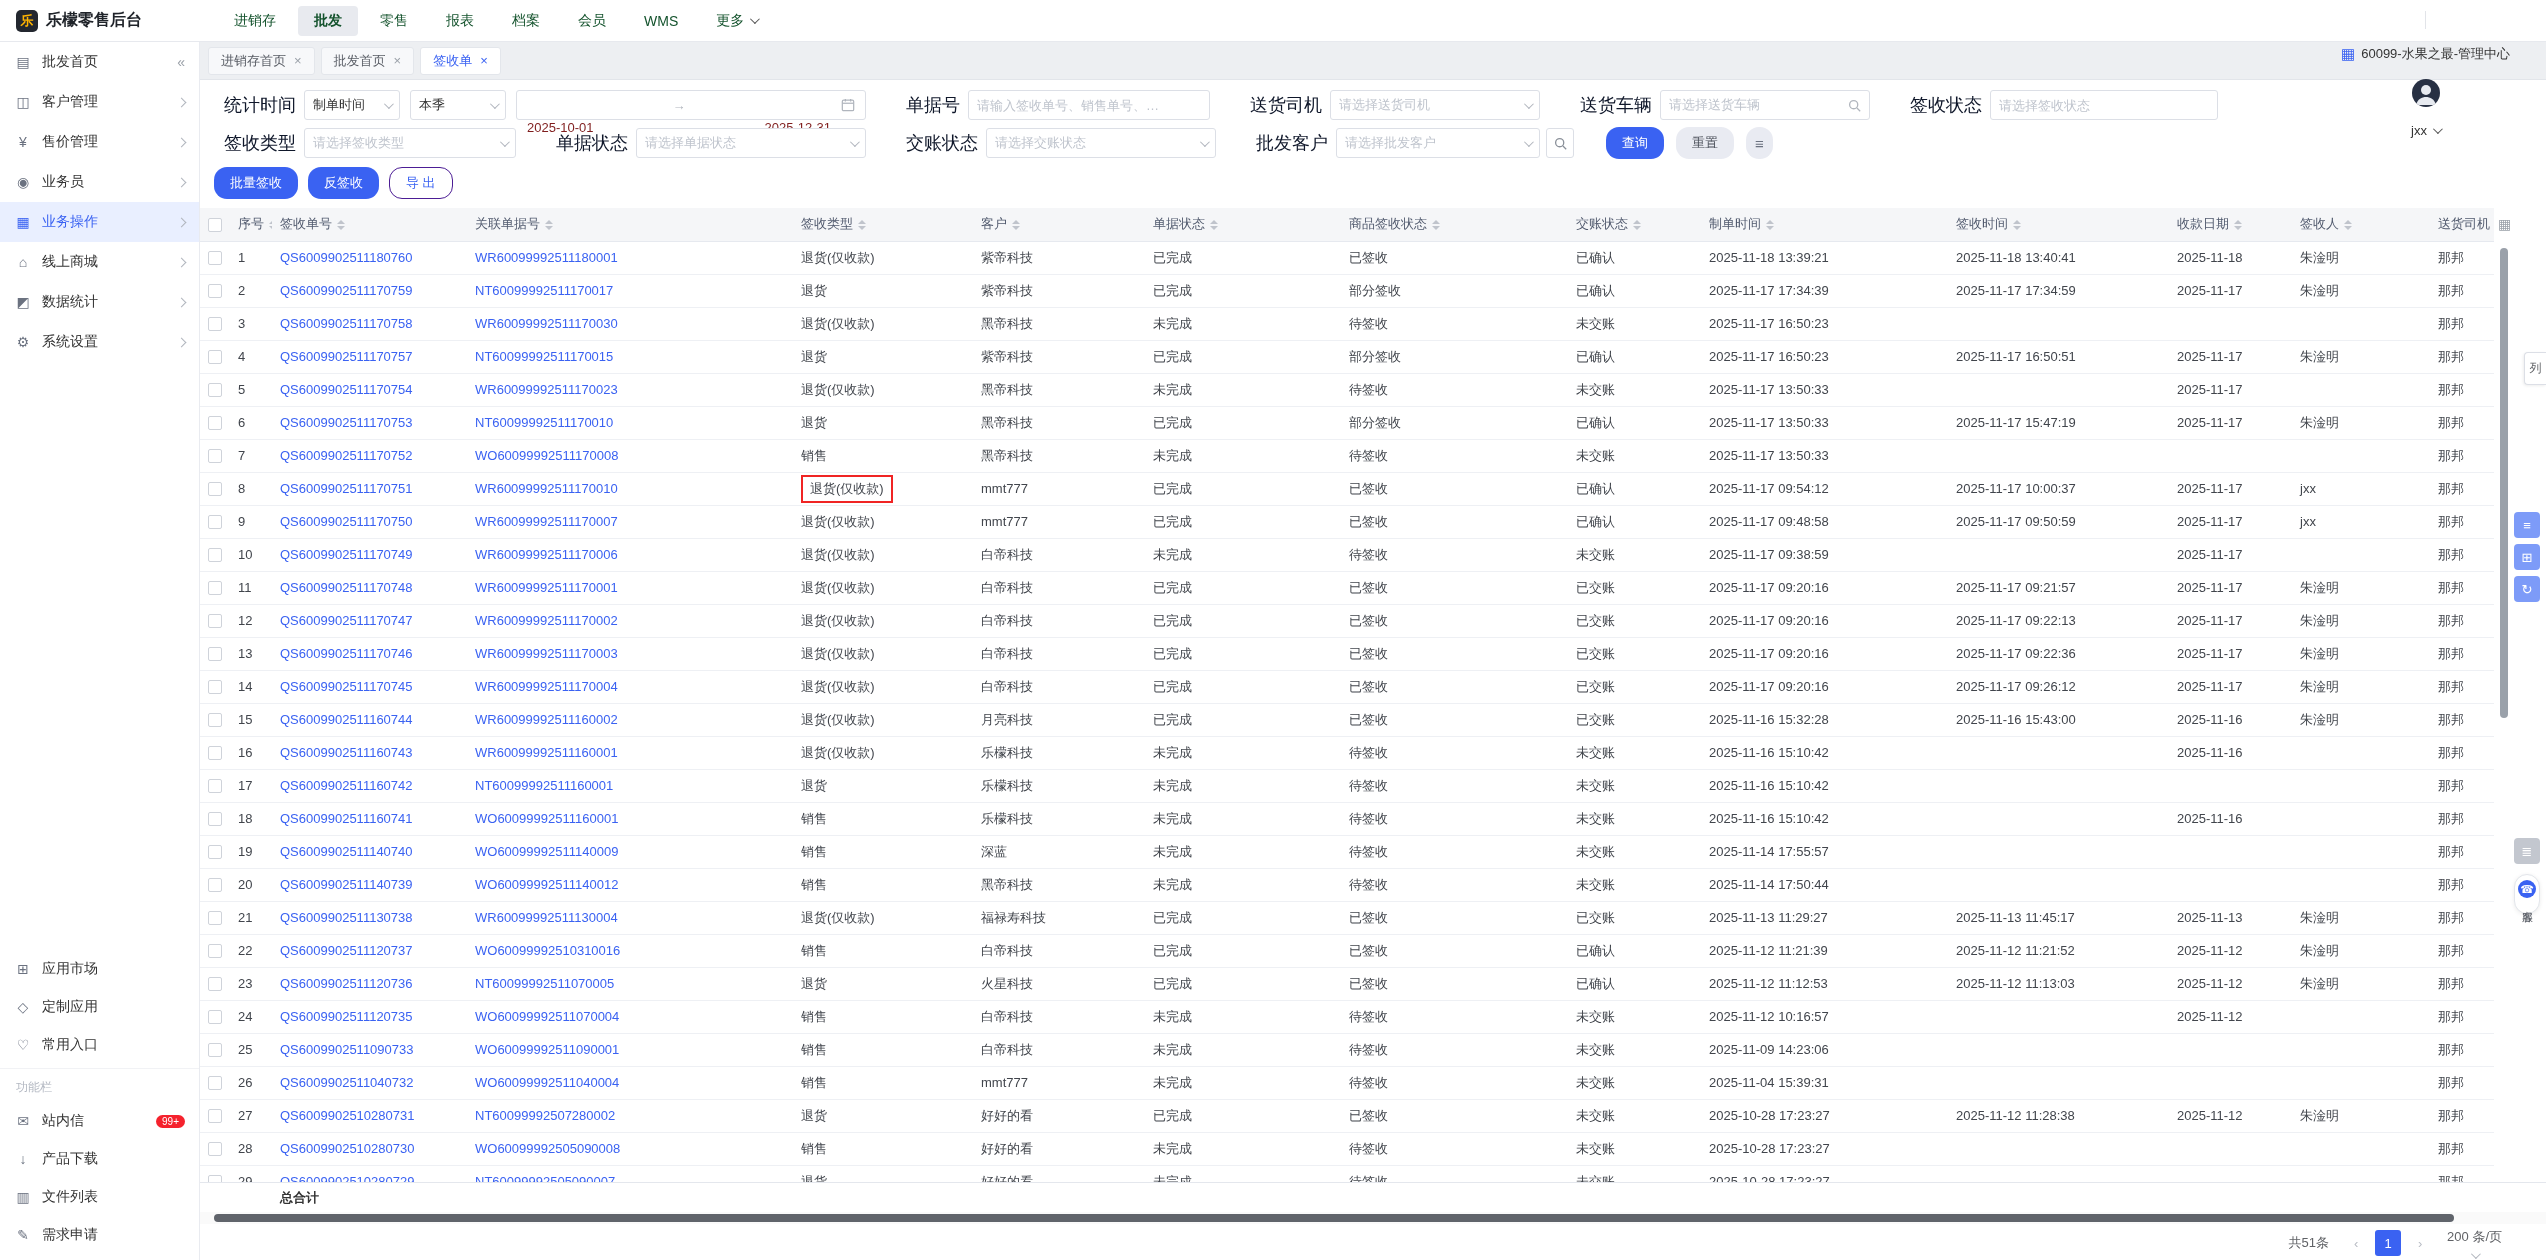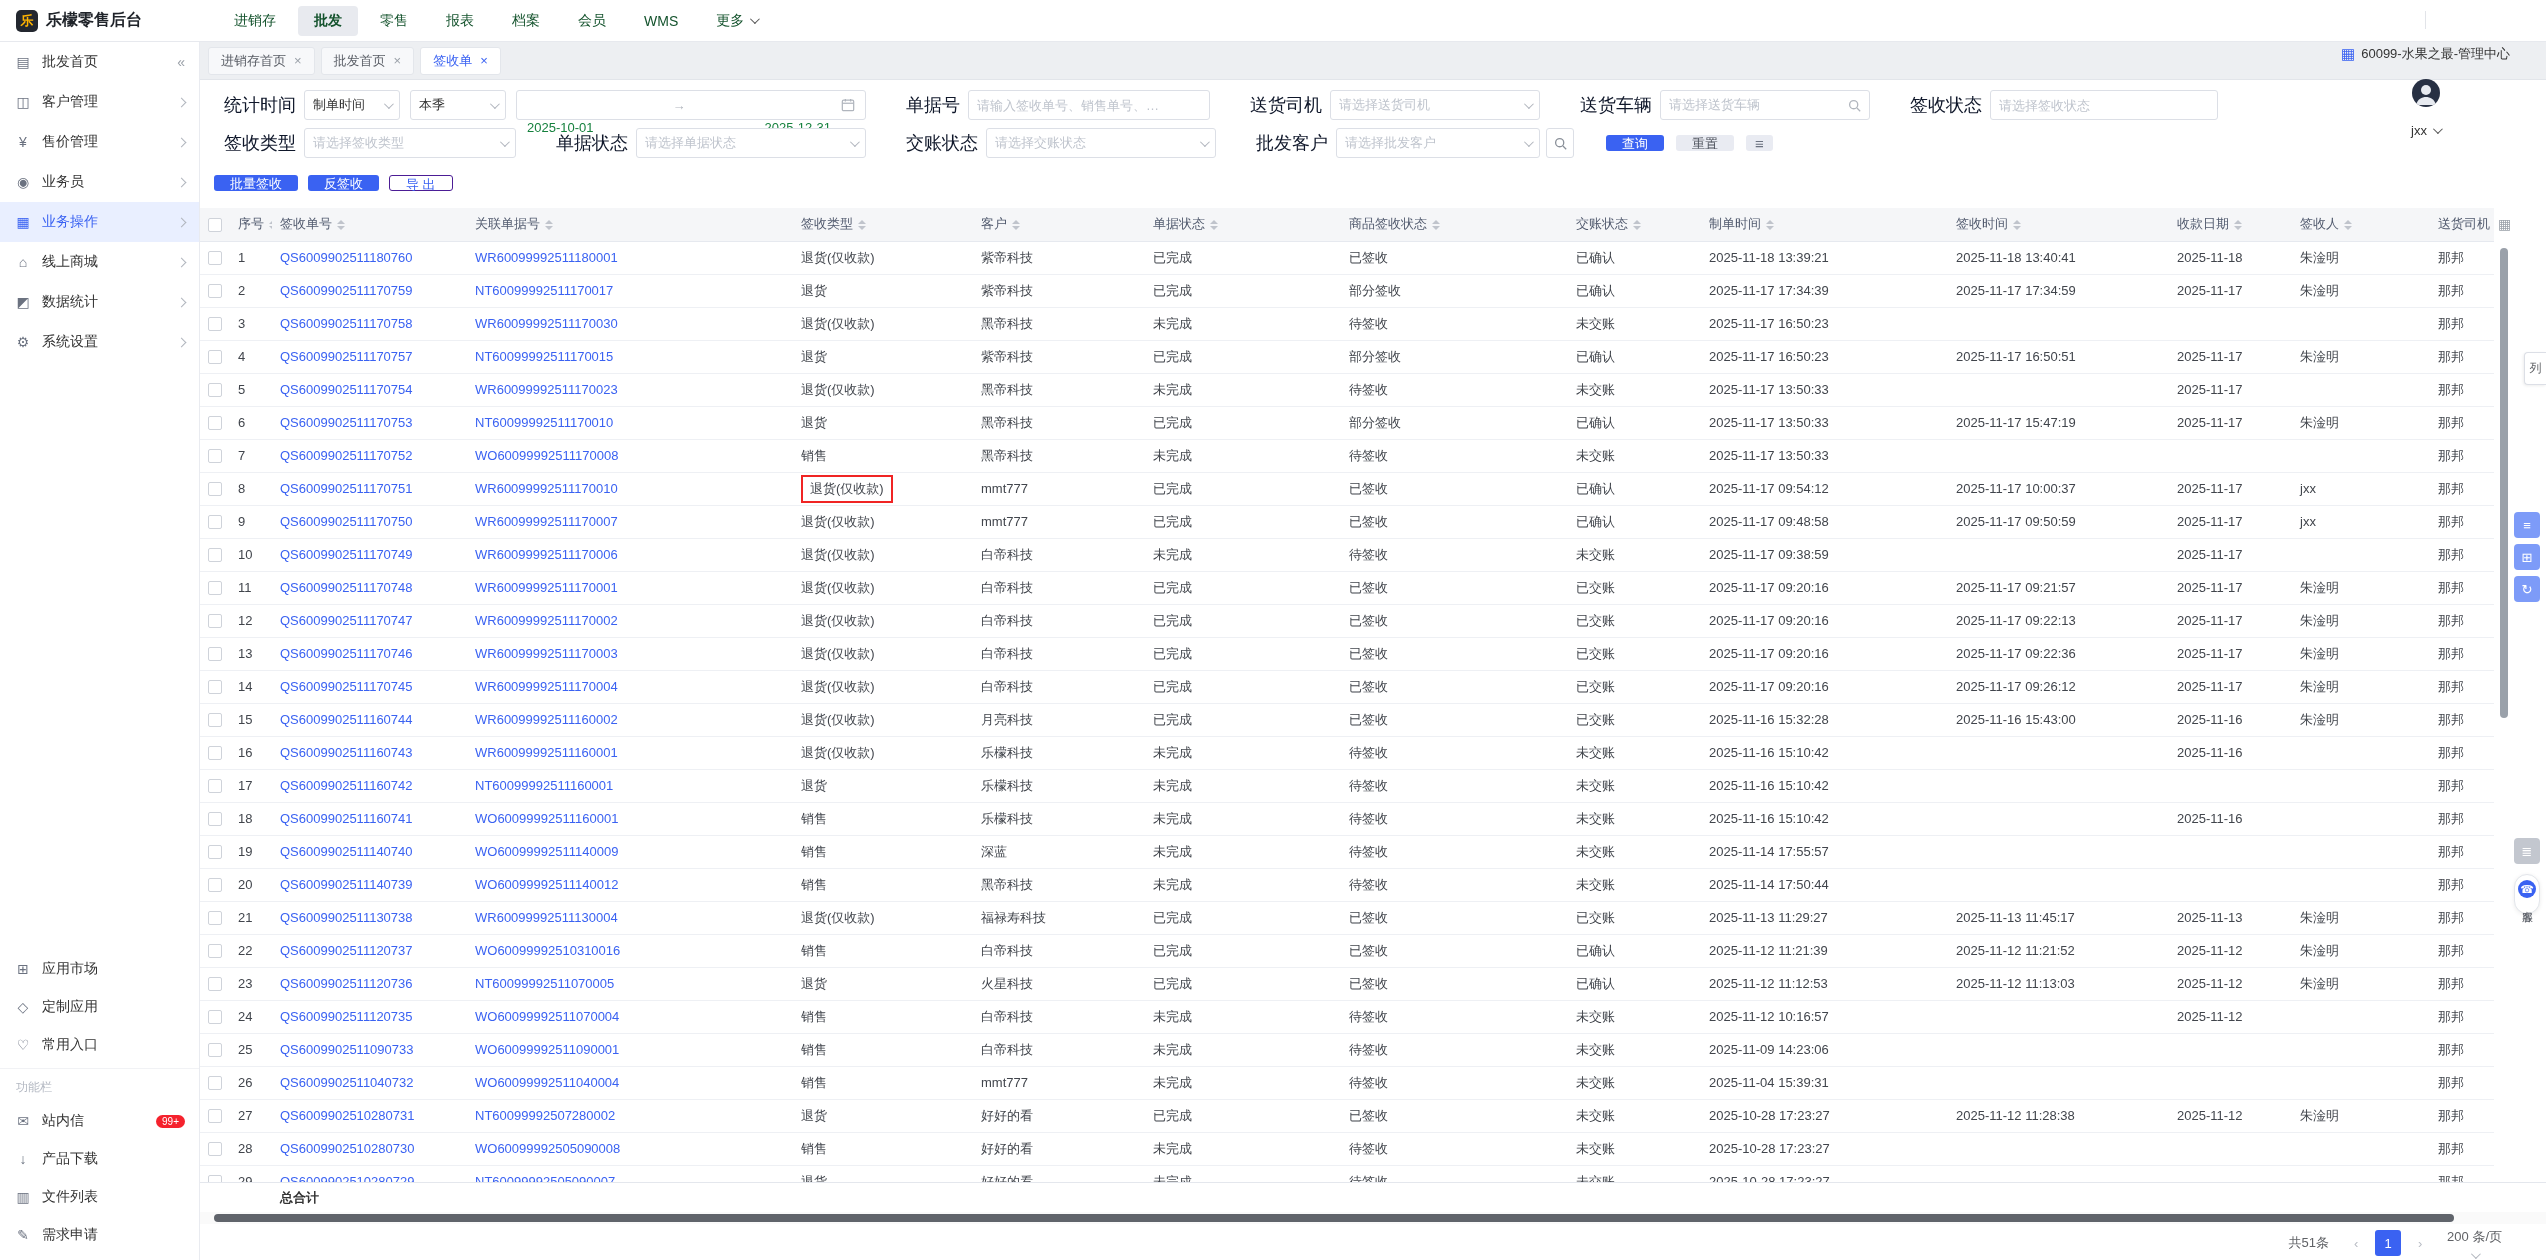--- a/index.html
+++ b/index.html
@@ -57,26 +57,26 @@
   .f-row.second { margin-top:8px; }
   .f-label { color:#0f172a; font-size:18px; margin:0 8px 0 40px; white-space:nowrap; }
   .f-label.first { margin-left:24px; }
   .select, .input-like { height:30px; border:1px solid #dcdfe6; border-radius:3px; display:flex; align-items:center; padding:0 8px; gap:6px; background:#fff; cursor:pointer; }
   .select .val { color:#333; flex:1; white-space:nowrap; }
   .select .ph, .input-like .ph { color:#bfc4cd; flex:1; white-space:nowrap; overflow:hidden; }
   .f-input { height:30px; border:1px solid #dcdfe6; border-radius:3px; padding:0 8px; font-size:13px; color:#333; font-family:inherit; }
   .f-input::placeholder { color:#bfc4cd; }
   .w96{width:96px;} .w210{width:210px;} .w212{width:212px;} .w226{width:242px;} .w228{width:228px;} .w230{width:230px;} .w204{width:204px;}
   .date-range { width:350px; height:30px; border:1px solid #dcdfe6; border-radius:3px; display:flex; align-items:center; gap:10px; padding:0 10px; cursor:pointer; }
-  .date-range .val { color:#15803d;margin-top:44px; }
+  .date-range .val { color:#7f1d1d;margin-top:44px; }
   .date-range .arrow { color:#b0b5bd; flex:1; text-align:center; }
   .mini-search { width:28px; height:30px; border:1px solid #dcdfe6; border-radius:3px; margin-left:6px; display:flex; align-items:center; justify-content:center; cursor:pointer; background:#fff; }
   .gap10 { width:10px; flex:0 0 auto; }
 
-  .btn { height:16px; border:none; border-radius:3px; font-size:13px; padding:0 16px; cursor:pointer; font-family:inherit; white-space:nowrap; }
+  .btn { height:32px; border:none; border-radius:13px; font-size:13px; padding:0 16px; cursor:pointer; font-family:inherit; white-space:nowrap; }
   .btn.primary { background:#3a62f2; color:#fff; }
   .btn.muted { background:#e9ebf2; color:#4a4f59; }
   .btn.outline { background:#fff; border:1px solid #4c1d95; color:#3a62f2; }
   .btn.icon-btn { background:#e9ebf2; color:#6b7280; padding:0 9px; font-size:15px; }
   .ml32{margin-left:32px;} .ml12{margin-left:12px;}
 
   .action-row { display:flex; align-items:center; gap:10px; margin:10px 0 0 14px; height:30px; }
 
   
   .table-viewport { position:relative; margin-top:10px; height:974px; overflow:hidden; }

